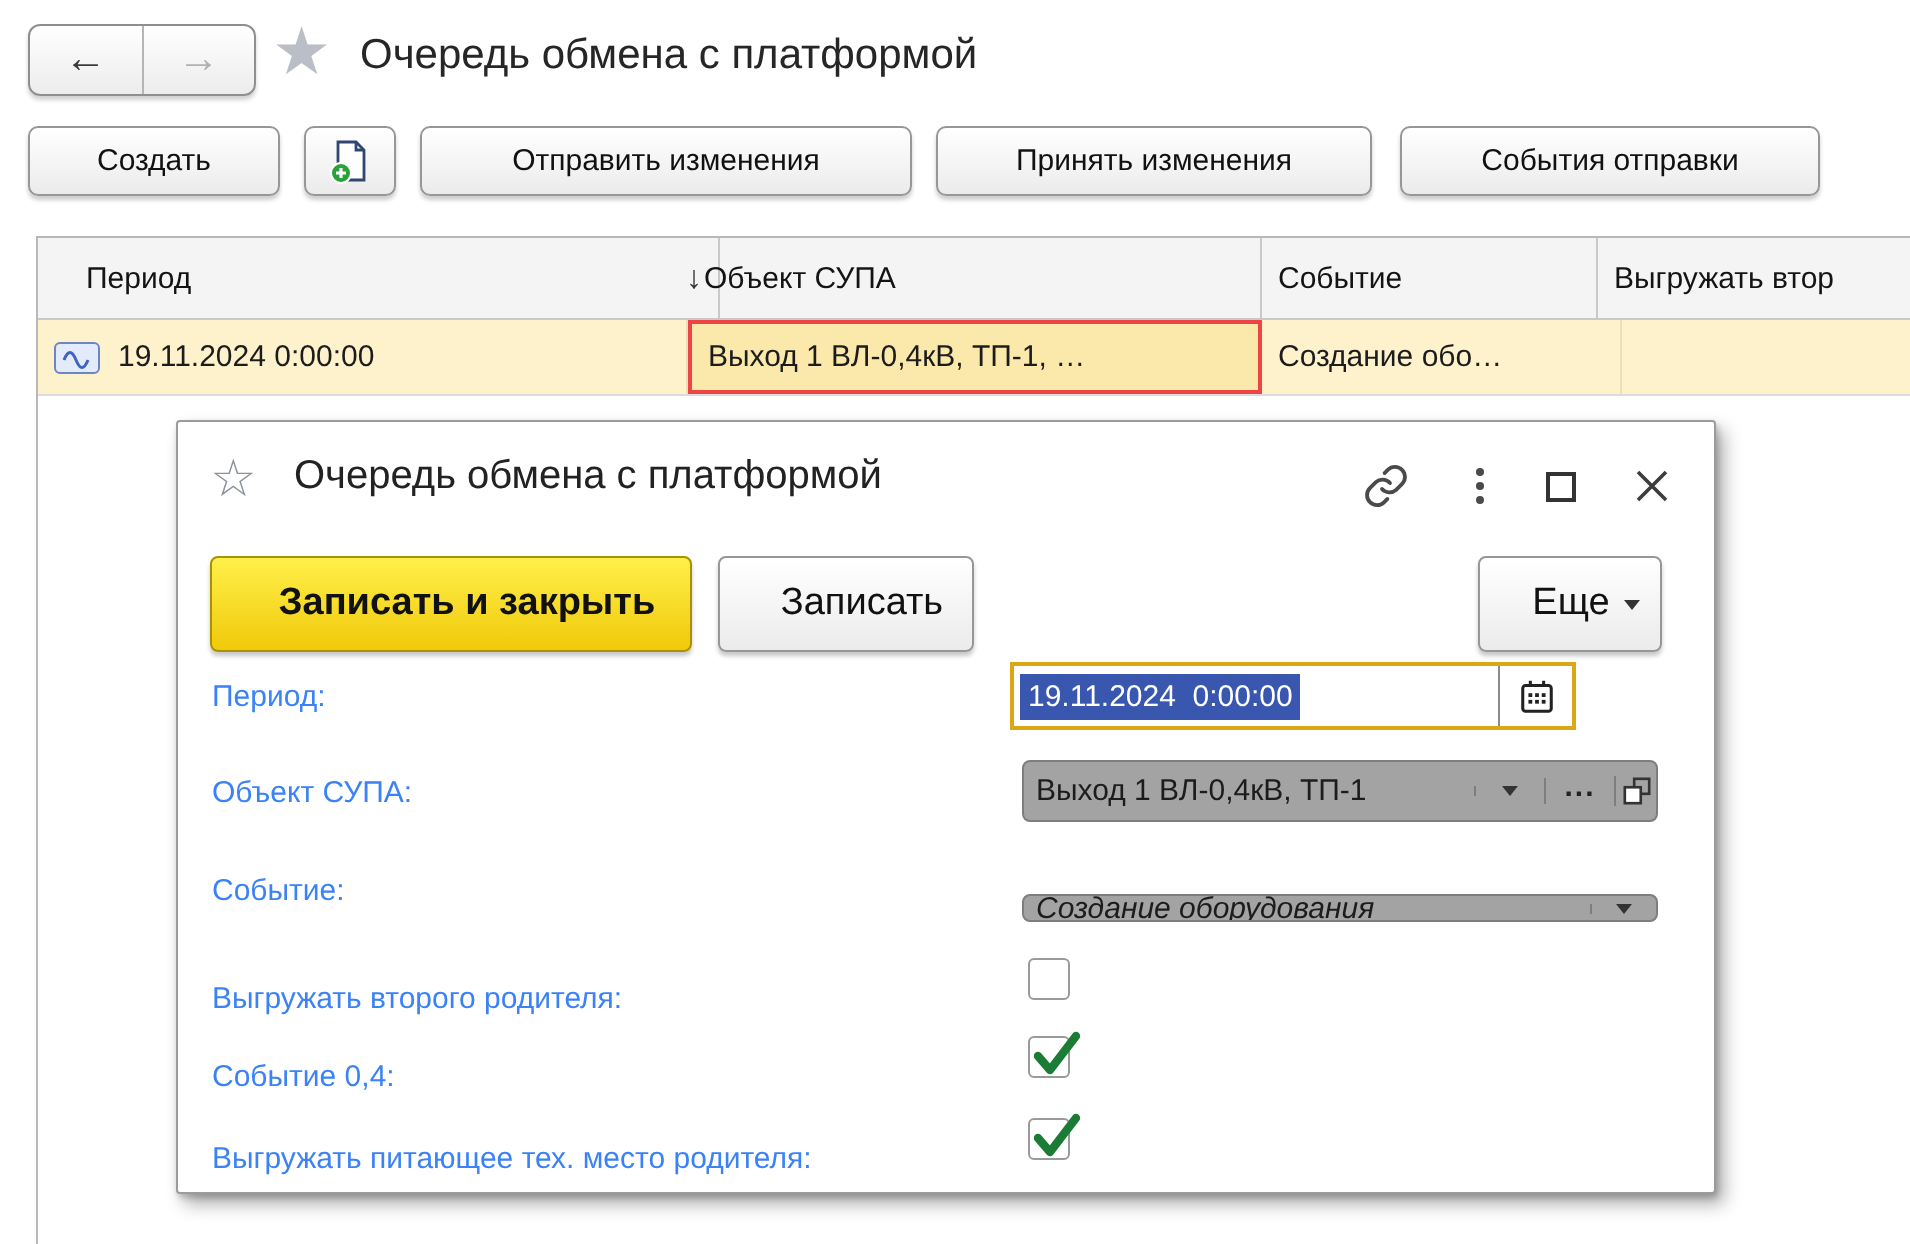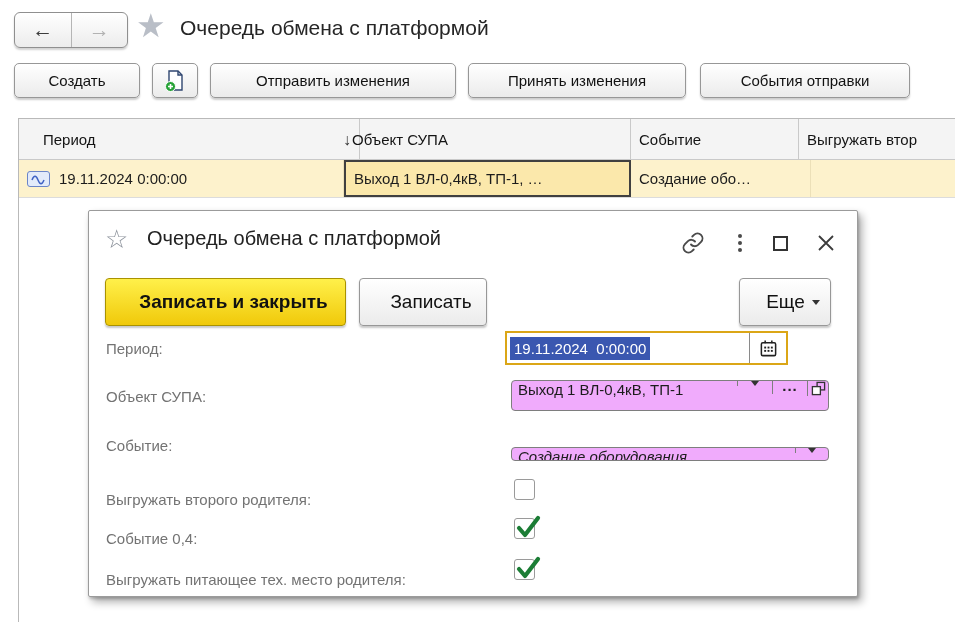--- a/index.html
+++ b/index.html
@@ -58,21 +58,21 @@
   .hc2 { left:325px; width:287px; }
   .hc3 { left:612px; width:168px; }
   .hc4 { left:780px; width:180px; border-right:none; }
   .sort-arrow { font-size:16px; color:#333; }
 
   .t-row { position:absolute; left:0; top:41px; right:0; height:38px; background:#fdf2cc; border-bottom:1px solid #dcdcdc; }
   .t-cell { position:absolute; top:0; height:37px; display:flex; align-items:center; padding:0 8px; font-size:15px; white-space:nowrap; overflow:hidden; }
   .rc1 { left:0; width:325px; gap:9px; border-right:1px solid #ece0b8; }
   .rc-active {
     left:325px; width:287px;
-    border:2px solid #404040; background:#fbe8ab;
+    border:2px solid #ef4444; background:#fbe8ab;
   }
   .rc3 { left:612px; width:180px; border-right:1px solid #ece0b8; }
   .rec-icon { width:23px; height:16px; background:#e3ebfa; border:1px solid #6b85c8; border-radius:3px; display:flex; align-items:center; justify-content:center; flex:none; }
 
   
   .dialog {
     left:88px; top:210px; width:770px; height:387px;
     background:#ffffff; border:1px solid #9b9b9b; border-radius:2px;
     box-shadow:4px 5px 9px rgba(0,0,0,.32), 1px 2px 3px rgba(0,0,0,.2);
   }
@@ -96,34 +96,34 @@
   }
   .btn-saveclose {
     left:16px; width:241px; font-weight:bold;
     background:linear-gradient(#fff04a,#f0c90a);
     border:1px solid #a99200;
   }
   .btn-save { left:270px; width:128px; }
   .btn-more { left:650px; width:92px; }
   .caret-down { width:0; height:0; border-left:4px solid transparent; border-right:4px solid transparent; border-top:5px solid #333; }
 
-  .f-label { left:17px; font-size:15px; color:#737373; white-space:nowrap; }
+  .f-label { left:17px; font-size:15px; color:#3b82f6; white-space:nowrap; }
 
   .fld-period {
     left:416px; top:120px; width:283px; height:34px;
     border:2px solid #dba617; background:#fff;
     display:flex; align-items:stretch;
   }
   .fld-period .val-wrap { flex:1; display:flex; align-items:center; padding-left:3px; }
   .sel-text { background:#3a57b0; color:#ffffff; font-size:15px; padding:3px 4px; white-space:pre; }
   .cal-btn { width:37px; border-left:1px solid #8a8a8a; display:flex; align-items:center; justify-content:center; cursor:pointer; }
 
   .fld-combo {
-    background:#f0abfc; border:1px solid #7e7e7e; border-radius:4px;
-    display:flex; align-items:flex-start; overflow:hidden;
+    background:#a3a3a3; border:1px solid #7e7e7e; border-radius:4px;
+    display:flex; align-items:center; overflow:hidden;
   }
   .fld-supa { left:422px; top:169px; width:318px; height:31px; }
   .fld-event { left:422px; top:236px; width:318px; height:14px;font-style:italic; }
   .combo-val { display:flex; align-items:center; padding:0 6px; font-size:15px; white-space:nowrap; overflow:hidden; }
   .combo-sec { border-left:1px solid #7e7e7e; display:flex; align-items:center; justify-content:center; cursor:pointer; flex:none; }
   .supa-val { width:225px; }
   .event-val { width:283px; }
   .sec-35 { width:35px; }
   .sec-open { width:23px; flex:1; }
   .dots-txt { font-size:15px; font-weight:bold; color:#222; letter-spacing:1px; margin-top:-4px; }

